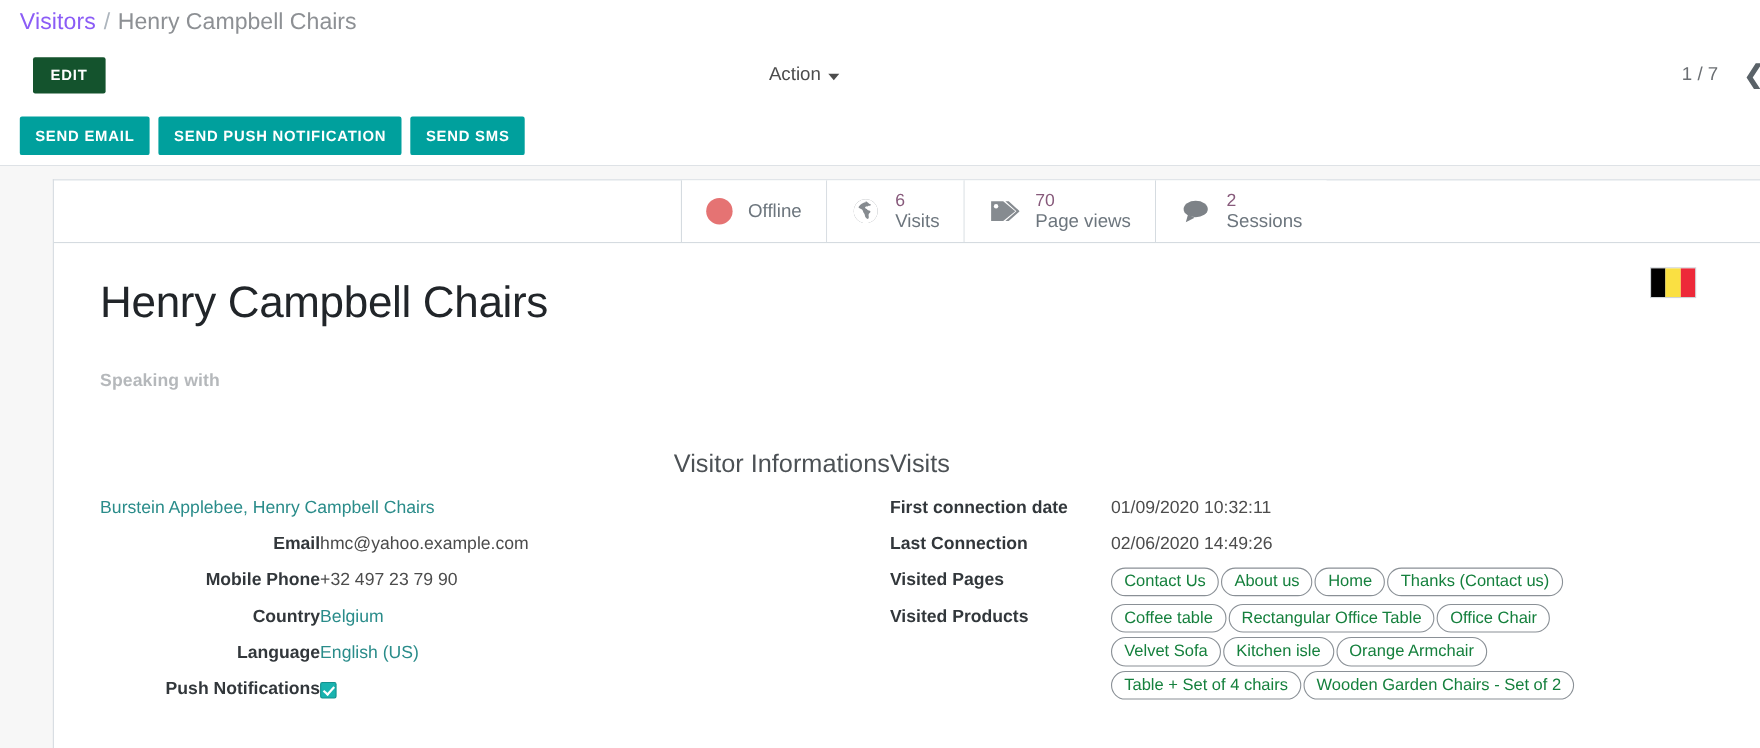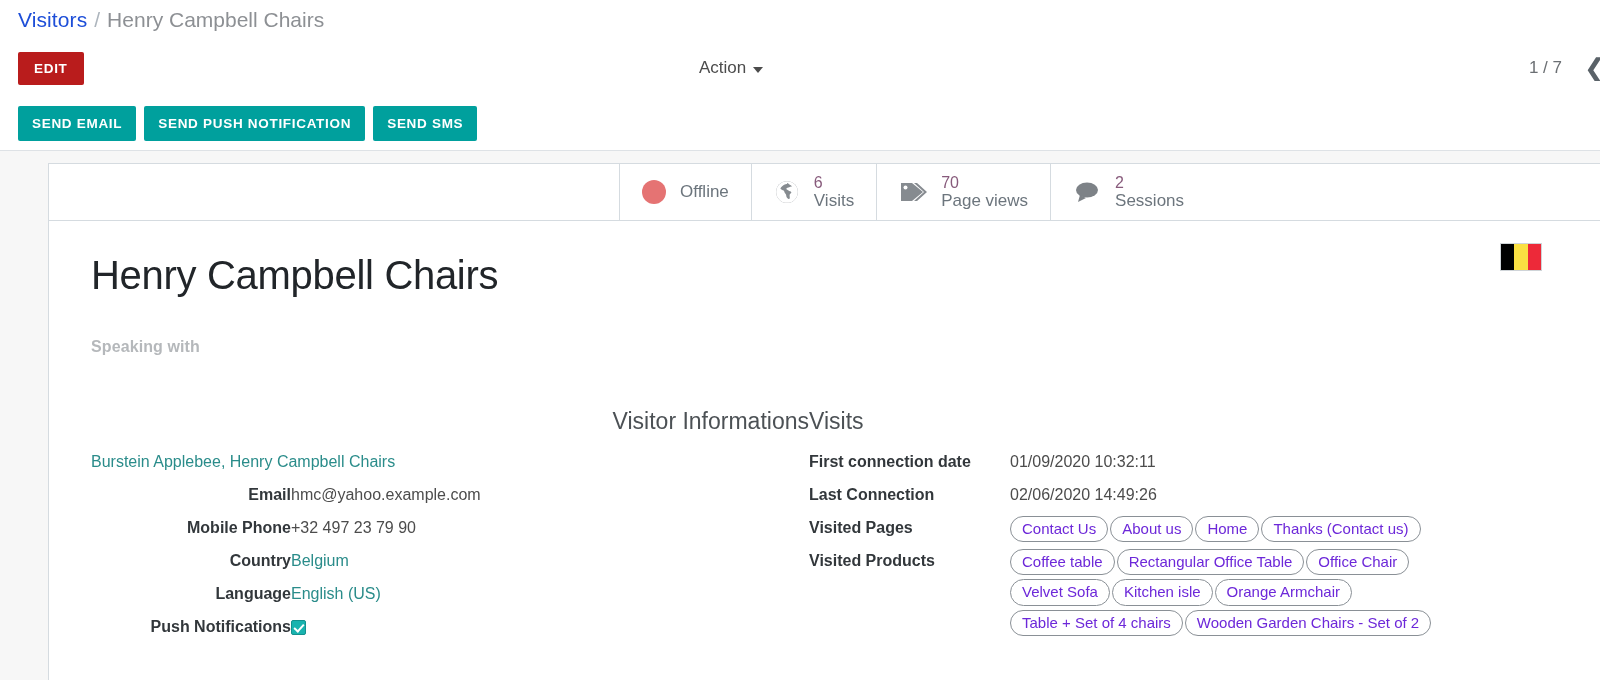--- a/index.html
+++ b/index.html
@@ -14,21 +14,21 @@
 
   
   .breadcrumb-row {
     height: 40px;
     display: flex;
     align-items: center;
     padding-left: 18px;
     background: #ffffff;
   }
   .bc-link {
-    color: #1d4ed8;
+    color: #8b5cf6;
     font-size: 21px;
     letter-spacing: .1px;
     cursor: pointer;
   }
   .bc-sep {
     color: #adb5bd;
     font-size: 21px;
     margin: 0 7px;
   }
   .bc-current {
@@ -39,30 +39,31 @@
   
   .control-bar {
     height: 56px;
     position: relative;
     display: flex;
     align-items: center;
     padding-left: 18px;
     background: #ffffff;
   }
   .btn-edit {
-    background: #b91c1c;
+    background: #14532d;
     color: #ffffff;
     border: none;
     font-family: "Liberation Sans", sans-serif;
     font-size: 13.5px;
     font-weight: bold;
     letter-spacing: .7px;
     padding: 9px 16px;
     border-radius: 2px;
     cursor: pointer;
+    margin-left: 12px;
   }
   .action-wrap {
     position: absolute;
     left: 699px;
     top: 50%;
     transform: translateY(-50%);
     display: flex;
     align-items: center;
     gap: 7px;
     cursor: pointer;
@@ -273,21 +274,21 @@
   .tag-wrap {
     display: flex;
     flex-wrap: wrap;
     gap: 4px 2px;
     max-width: 470px;
     padding-top: 1px;
   }
   .tag {
     border: 1.5px solid #8a9096;
     border-radius: 14px;
-    color: #6d28d9;
+    color: #15803d;
     font-size: 15px;
     padding: 3px 11px 4px 11px;
     white-space: nowrap;
     line-height: 1.15;
     cursor: pointer;
     background: #ffffff;
   }
 </style>
 </head>
 <body>

